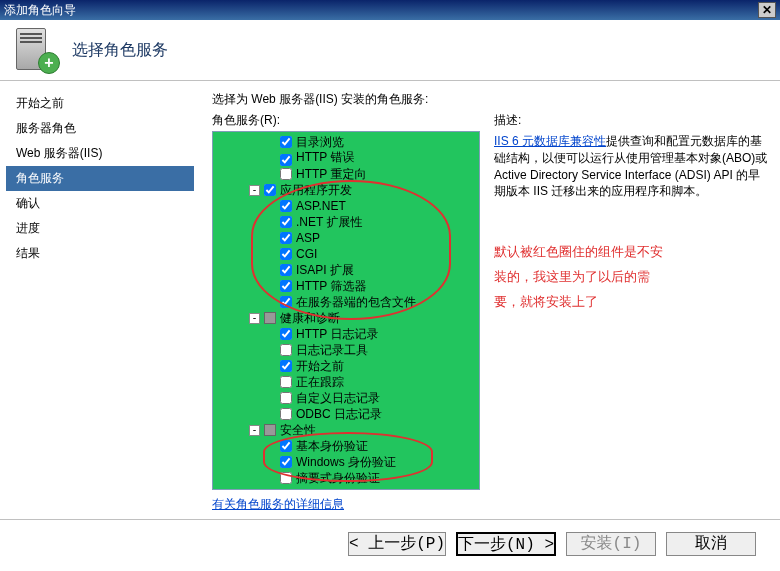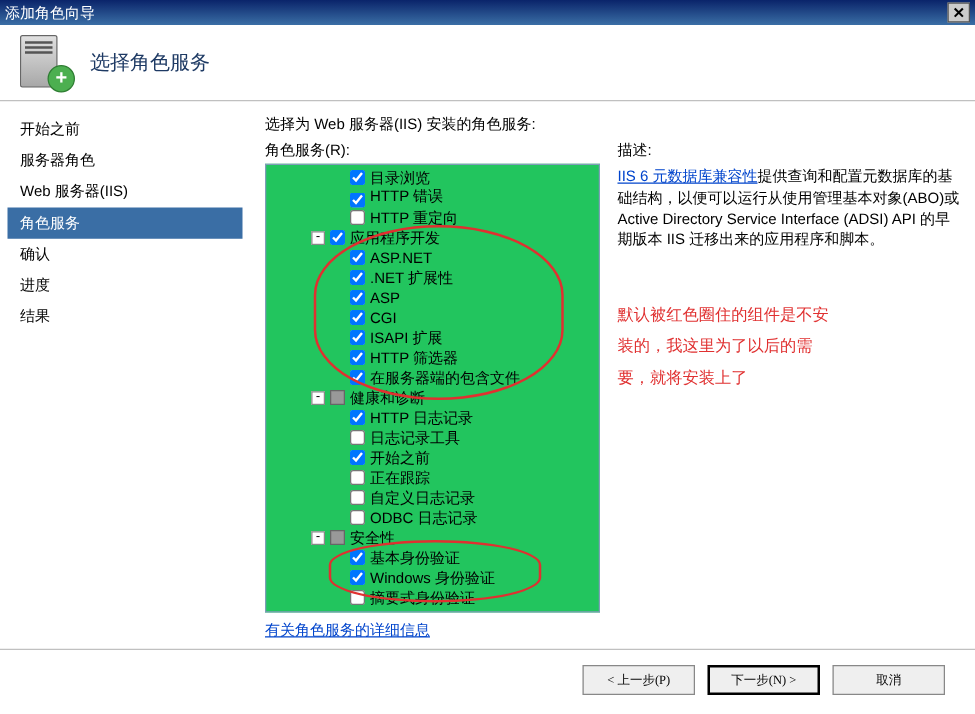--- a/index.html
+++ b/index.html
@@ -36,21 +36,21 @@
 
 .desc { flex:1; font-size:12px; }
 .desc-title { margin-bottom:4px; }
 .desc-body { line-height:1.4; }
 .desc-body a { color:#0044cc; text-decoration:underline; }
 .annotation { color:#e03030; margin-top:40px; line-height:1.9; font-size:13px; }
 
 .detail-link { color:#0044cc; text-decoration:underline; margin-top:6px; display:inline-block; }
 
 .footer { height: 48px; border-top: 1px solid #c0c0c0; display:flex; justify-content:flex-end; align-items:center; padding: 0 24px; gap:10px; }
-.btn { min-width:90px; height:24px; border:1px solid #888; background:#efefef; cursor:pointer; font-size:10px; font-family:Liberation Serif, serif; }
+.btn { min-width:90px; height:24px; border:1px solid #888; background:#efefef; cursor:pointer; font-size:16px; font-family:Liberation Mono, monospace; }
 .btn.default { border:2px solid #000; }
 .btn:disabled { color:#888; cursor:default; }
 
 .red-circle { position:absolute; border:2px solid #e03030; border-radius:50%/40%; pointer-events:none; }
 
 
 .tree-wrap::-webkit-scrollbar { width:16px; }
 .tree-wrap::-webkit-scrollbar-track { background:#efefef; }
 .tree-wrap::-webkit-scrollbar-thumb { background:#c0c0c0; border:1px solid #888; }
 </style>
@@ -217,14 +217,15 @@
           <div>要，就将安装上了</div>
         </div>
       </div>
     </div>
   </div>
 </div>
 
 <div class="footer">
   <button class="btn">&lt; 上一步(P)</button>
   <button class="btn default">下一步(N) &gt;</button>
+  <button class="btn" disabled="">安装(I)</button>
   <button class="btn">取消</button>
 </div>
 
 </body></html>

